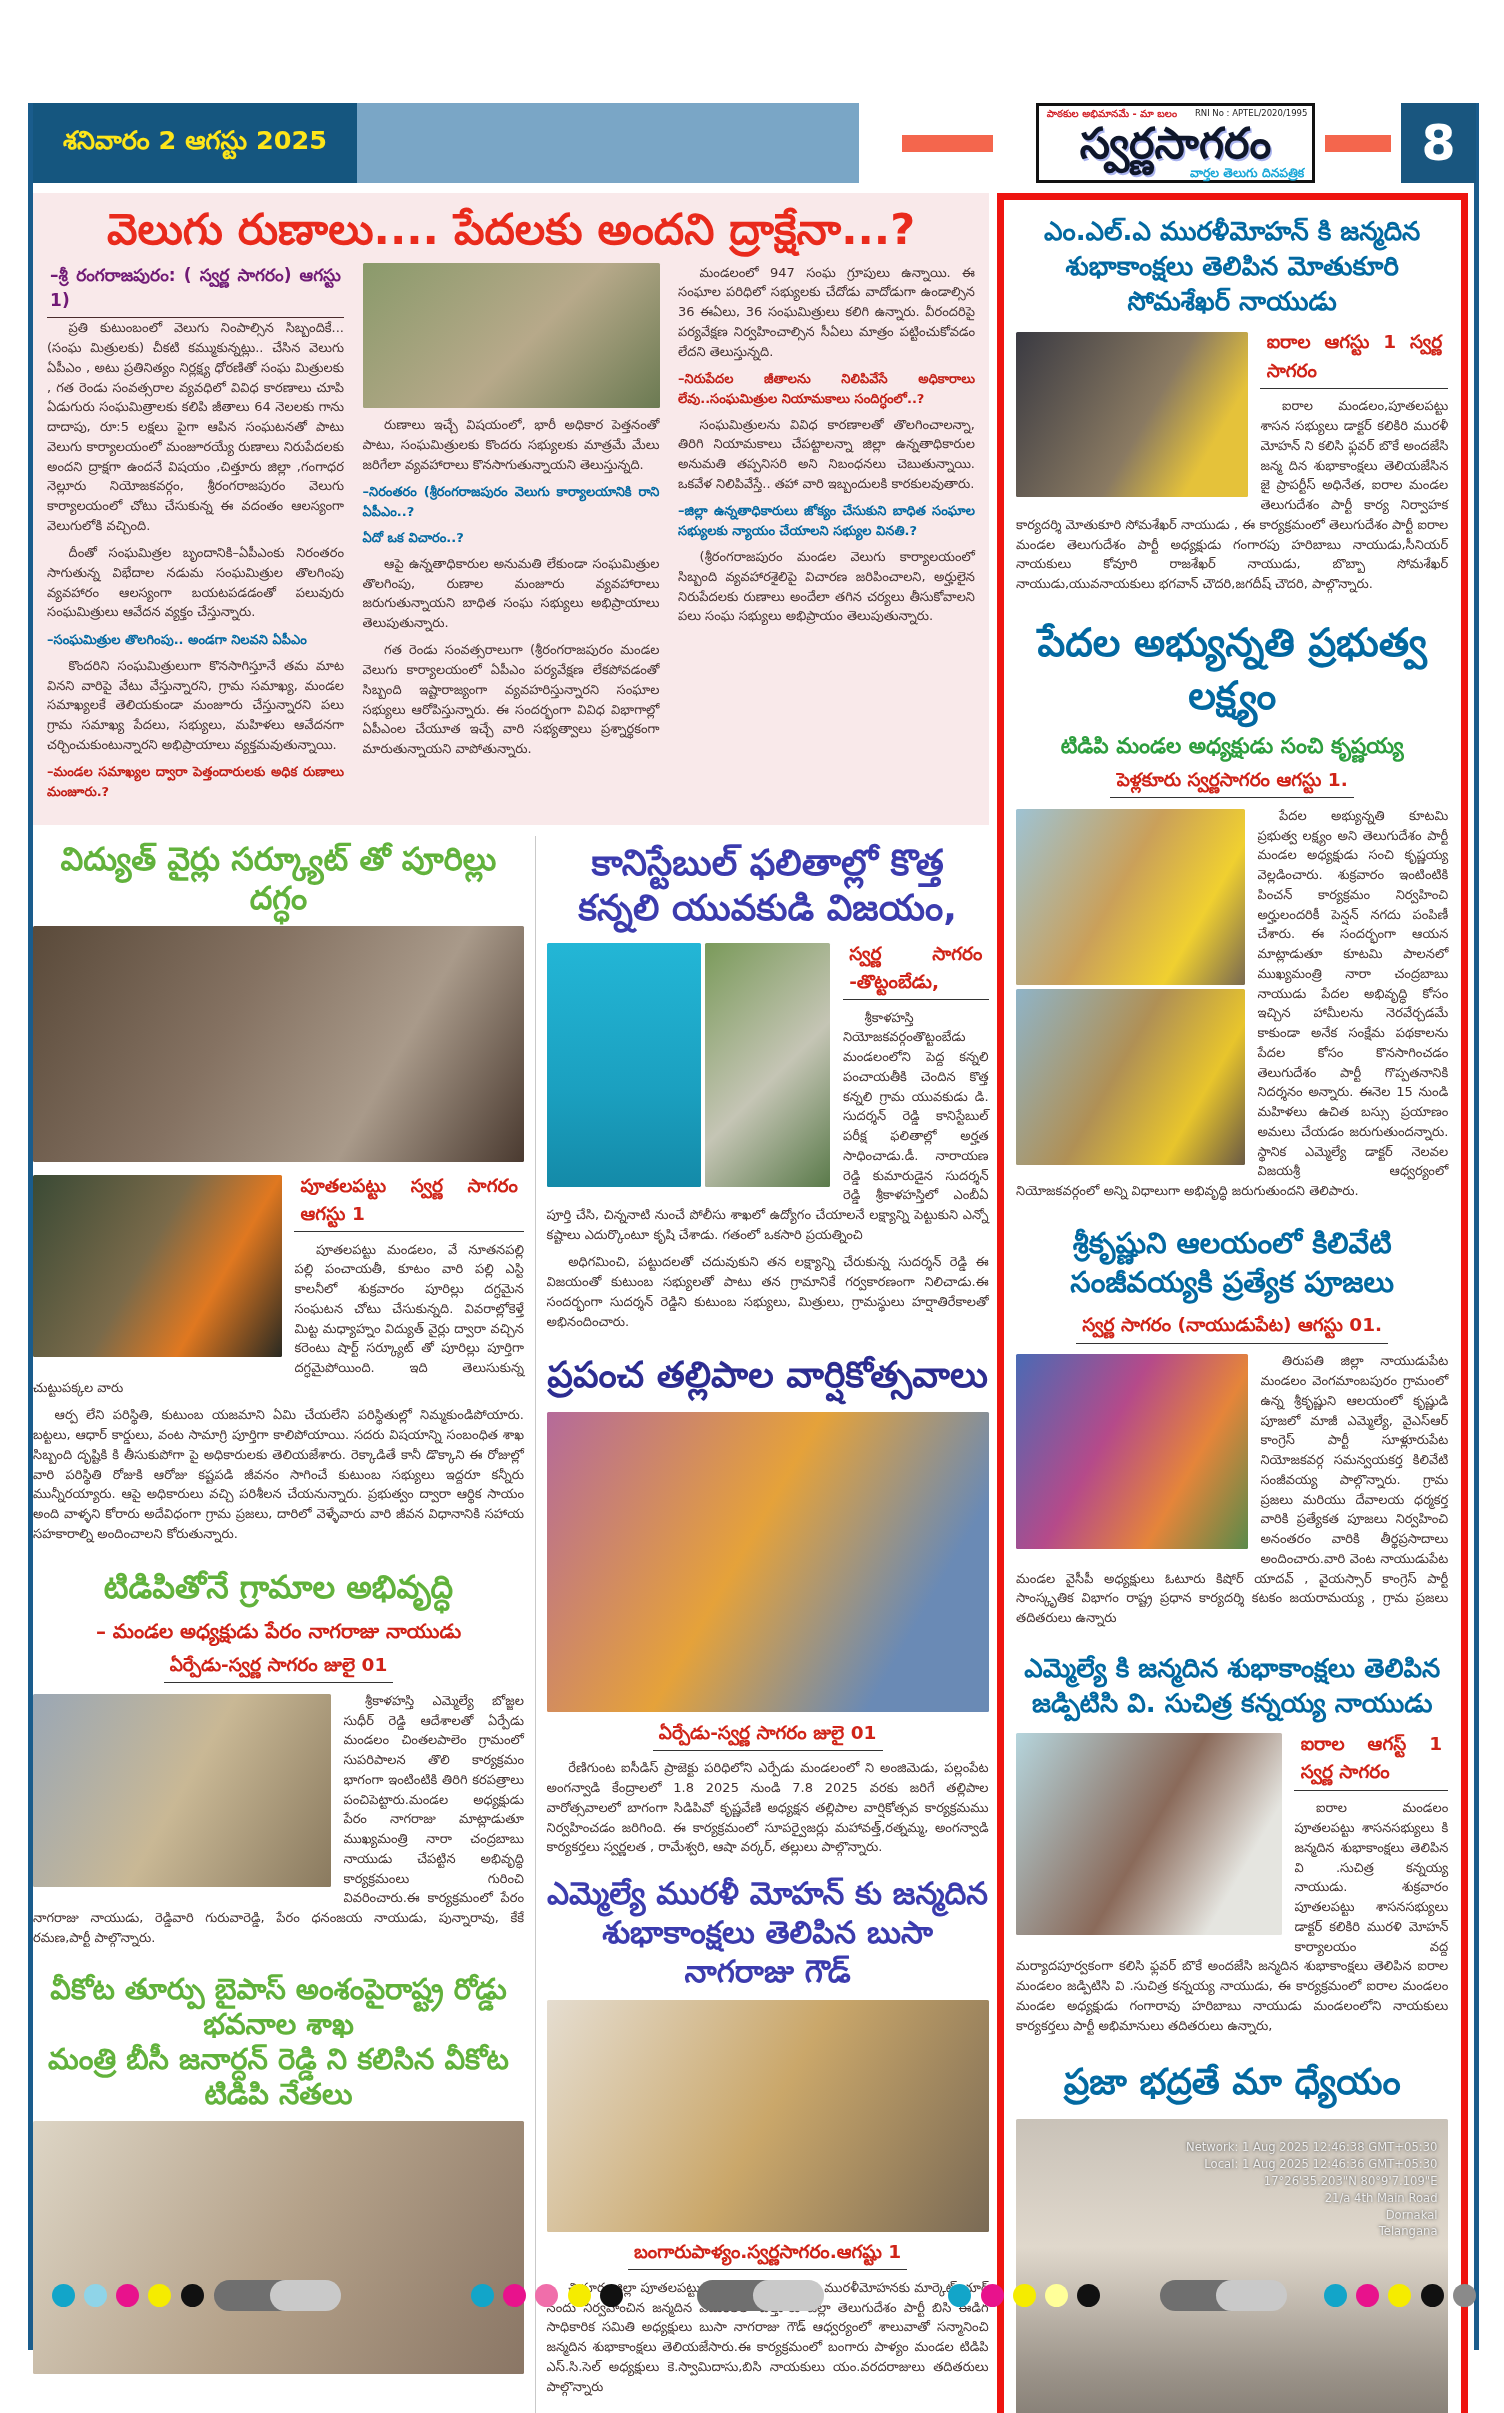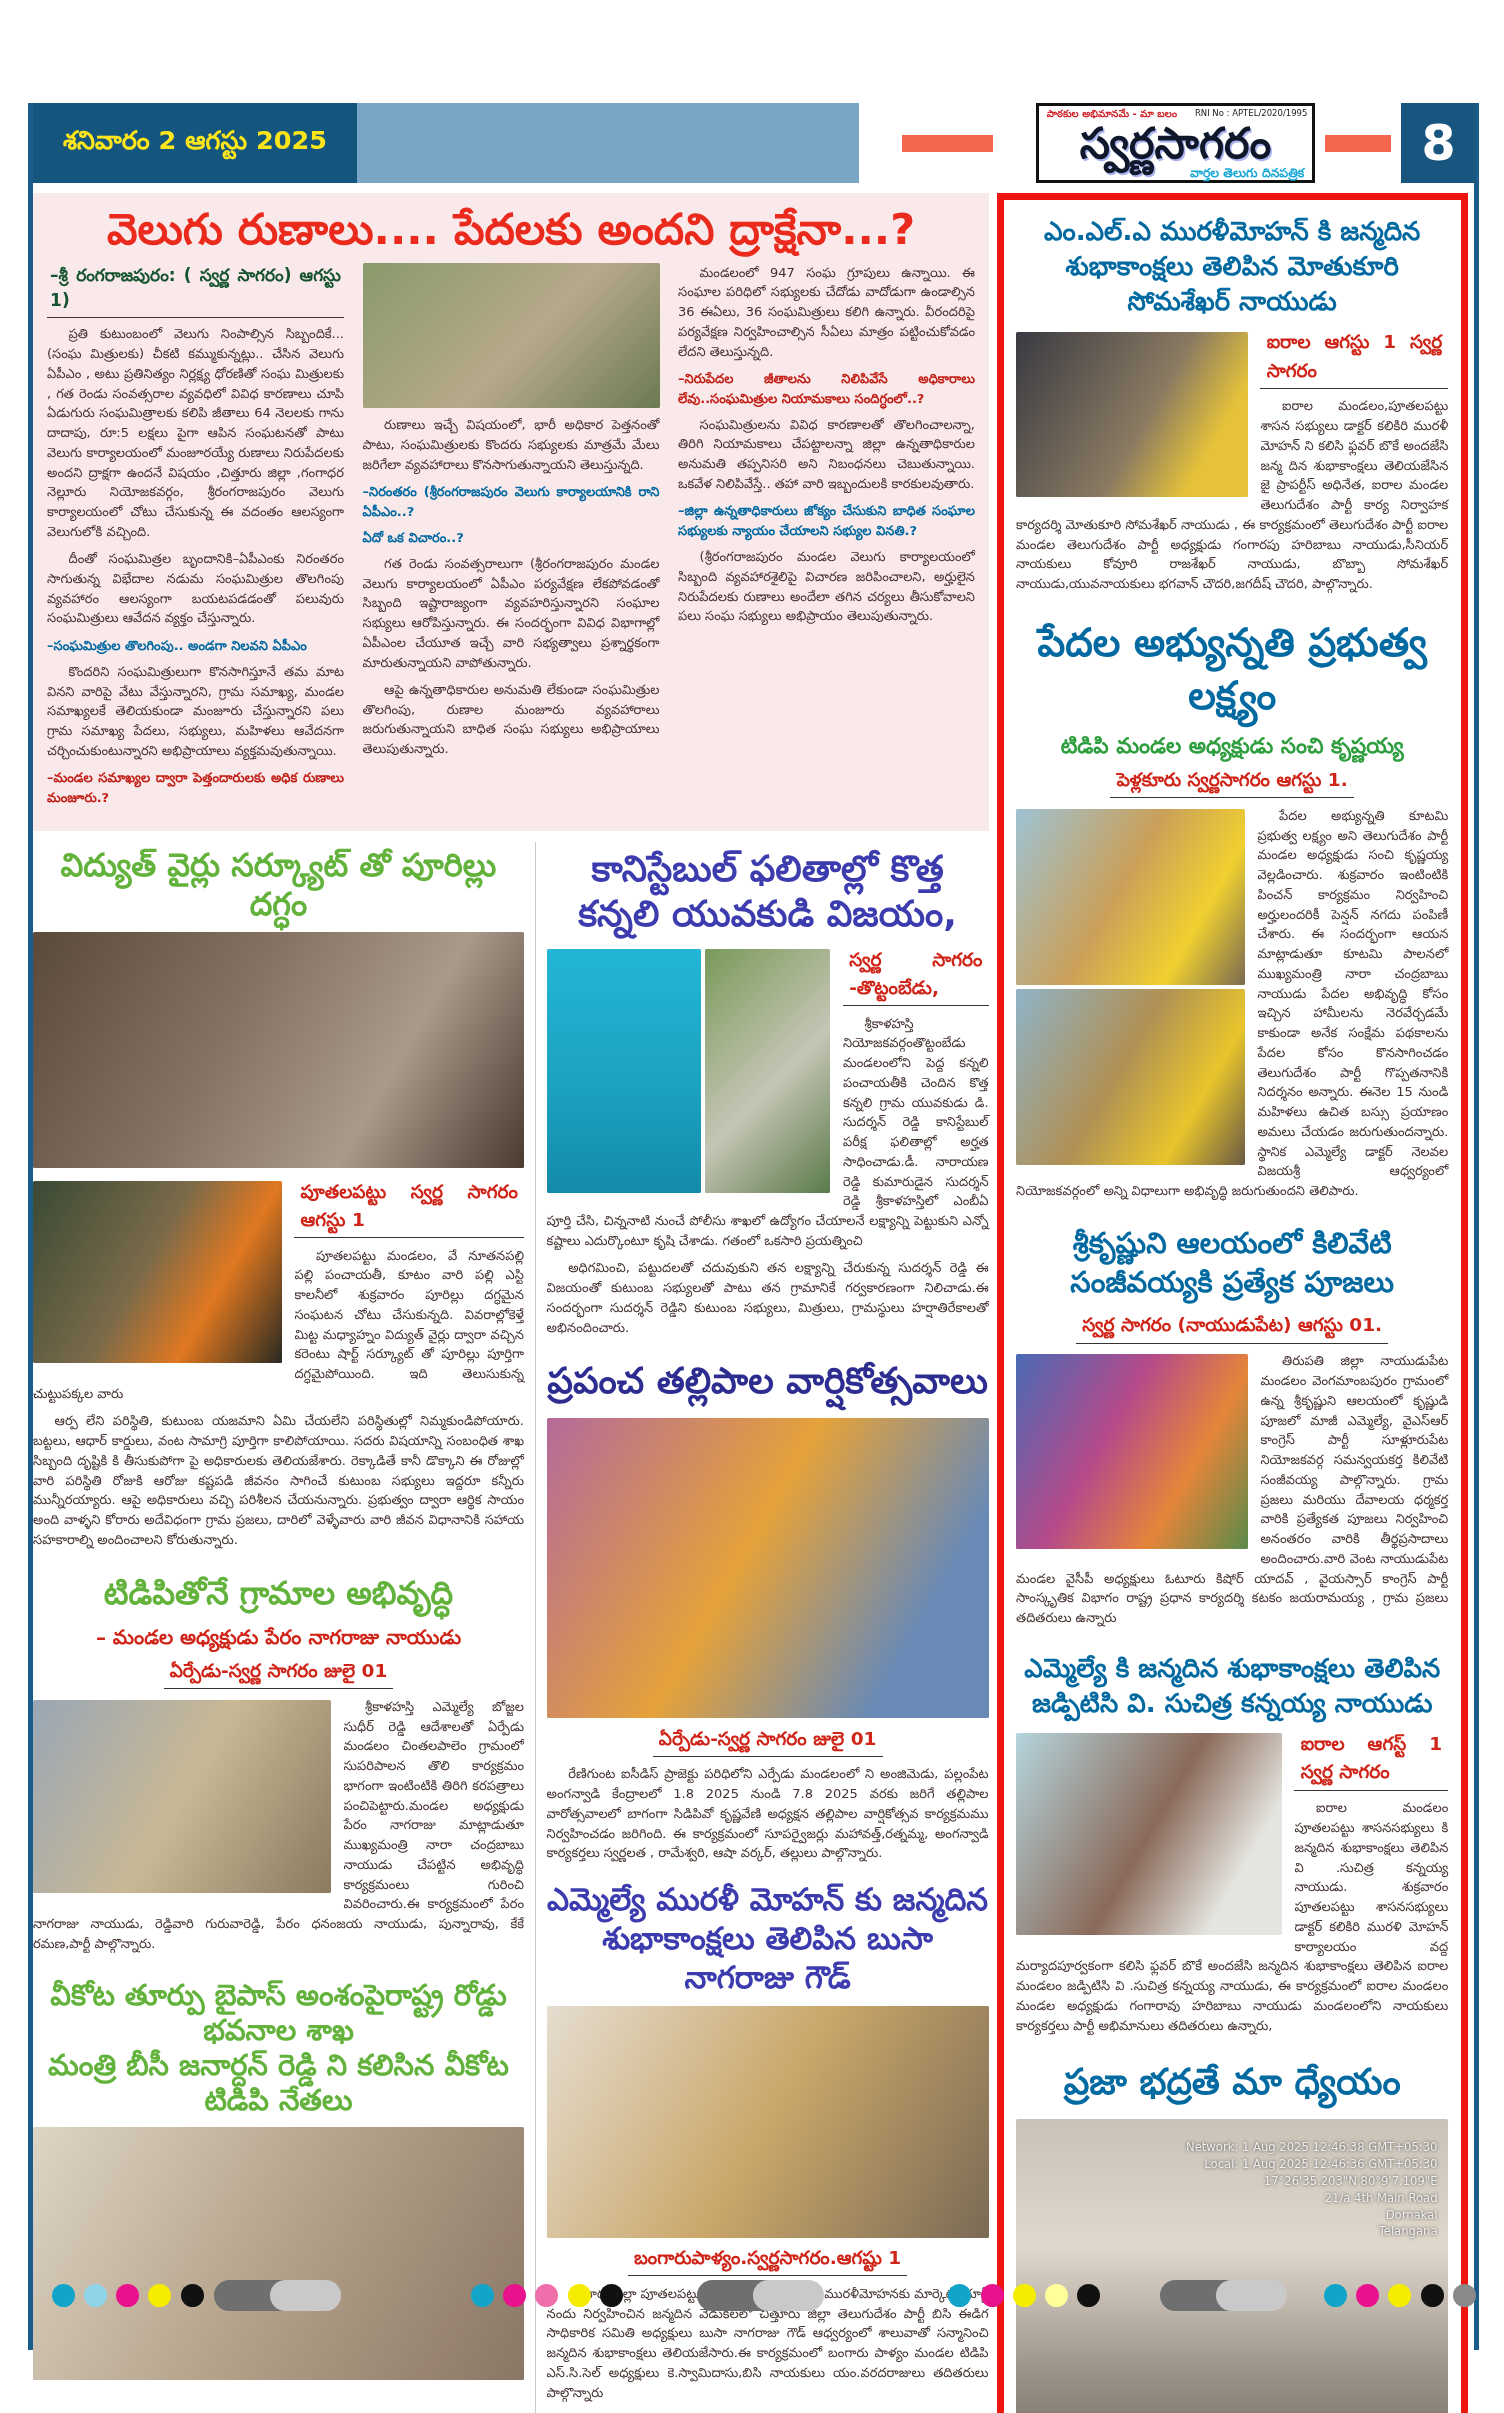--- a/index.html
+++ b/index.html
@@ -29,21 +29,21 @@
   
   .content{position:absolute;top:193px;left:33px;width:1443px;display:flex;gap:7.7px;align-items:flex-start;}
   .left-wrap{width:956px;}
   .right-col{width:471px;box-sizing:border-box;border:7.7px solid #ee1410;background:#fff;padding:10.8px 12.4px;}
 
   
   .lead{background:#f9e9ea;padding:9.3px 14px 17px;box-sizing:border-box;}
   .lead-headline{color:#e92a1c;font-size:43px;font-weight:bold;text-align:center;line-height:1.15;margin:3.1px 0 7.7px;}
   .lead-cols{display:flex;gap:18.5px;}
   .lead-col{flex:1;font-size:13px;line-height:1.52;text-align:justify;}
-  .lead-dateline{display:table;margin:0 auto 6px;color:#14532d;font-weight:bold;font-size:17px;
+  .lead-dateline{display:table;margin:0 auto 0;color:#701a75;font-weight:bold;font-size:17px;
                  border-bottom:1.5px solid #4a2c2c;padding:0 3.1px 3.1px;}
   p.b{margin:0 0 7.7px;text-indent:21.6px;}
   .sub{font-weight:bold;color:#0369a1;margin:1.5px 0 6.2px;}
   .sub.red{color:#c22017;}
 
   .photo{border-radius:1.5px;}
   .lead-building{width:100%;height:145px;background:linear-gradient(135deg,#8a9a6b,#b7a98a 55%,#6b7a52);margin-bottom:7.7px;}
 
   
   .below{display:flex;margin-top:10.8px;}
@@ -138,22 +138,22 @@
             <p class="b">దీంతో సంఘమిత్రల బృందానికి–ఏపీఎంకు నిరంతరం సాగుతున్న విభేదాల నడుమ సంఘమిత్రుల తొలగింపు వ్యవహారం ఆలస్యంగా బయటపడడంతో పలువురు సంఘమిత్రులు ఆవేదన వ్యక్తం చేస్తున్నారు.</p>
             <div class="sub">–సంఘమిత్రుల తొలగింపు.. అండగా నిలవని ఏపీఎం</div>
             <p class="b">కొందరిని సంఘమిత్రులుగా కొనసాగిస్తూనే తమ మాట వినని వారిపై వేటు వేస్తున్నారని, గ్రామ సమాఖ్య, మండల సమాఖ్యలకే తెలియకుండా మంజూరు చేస్తున్నారని పలు గ్రామ సమాఖ్య పేదలు, సభ్యులు, మహిళలు ఆవేదనగా చర్చించుకుంటున్నారని అభిప్రాయాలు వ్యక్తమవుతున్నాయి.</p>
             <div class="sub red">–మండల సమాఖ్యల ద్వారా పెత్తందారులకు అధిక రుణాలు మంజూరు.?</div>
           </div>
           <div class="lead-col">
             <div class="photo lead-building"></div>
             <p class="b">రుణాలు ఇచ్చే విషయంలో, భారీ అధికార పెత్తనంతో పాటు, సంఘమిత్రులకు కొందరు సభ్యులకు మాత్రమే మేలు జరిగేలా వ్యవహారాలు కొనసాగుతున్నాయని తెలుస్తున్నది.</p>
             <div class="sub">–నిరంతరం (శ్రీరంగరాజపురం వెలుగు కార్యాలయానికి రాని ఏపీఎం..?</div>
             <div class="sub">ఏదో ఒక విచారం..?</div>
+            <p class="b">ఆపై ఉన్నతాధికారుల అనుమతి లేకుండా సంఘమిత్రుల తొలగింపు, రుణాల మంజూరు వ్యవహారాలు జరుగుతున్నాయని బాధిత సంఘ సభ్యులు అభిప్రాయాలు తెలుపుతున్నారు.</p>
             <p class="b">గత రెండు సంవత్సరాలుగా (శ్రీరంగరాజపురం మండల వెలుగు కార్యాలయంలో ఏపీఎం పర్యవేక్షణ లేకపోవడంతో సిబ్బంది ఇష్టారాజ్యంగా వ్యవహరిస్తున్నారని సంఘాల సభ్యులు ఆరోపిస్తున్నారు. ఈ సందర్భంగా వివిధ విభాగాల్లో ఏపీఎంల చేయూత ఇచ్చే వారి సభ్యత్వాలు ప్రశ్నార్థకంగా మారుతున్నాయని వాపోతున్నారు.</p>
-            <p class="b">ఆపై ఉన్నతాధికారుల అనుమతి లేకుండా సంఘమిత్రుల తొలగింపు, రుణాల మంజూరు వ్యవహారాలు జరుగుతున్నాయని బాధిత సంఘ సభ్యులు అభిప్రాయాలు తెలుపుతున్నారు.</p>
           </div>
           <div class="lead-col">
             <p class="b">మండలంలో 947 సంఘ గ్రూపులు ఉన్నాయి. ఈ సంఘాల పరిధిలో సభ్యులకు చేదోడు వాదోడుగా ఉండాల్సిన 36 ఈఏలు, 36 సంఘమిత్రులు కలిగి ఉన్నారు. వీరందరిపై పర్యవేక్షణ నిర్వహించాల్సిన సీఏలు మాత్రం పట్టించుకోవడం లేదని తెలుస్తున్నది.</p>
             <div class="sub red">–నిరుపేదల జీతాలను నిలిపివేసే అధికారాలు లేవు..సంఘమిత్రుల నియామకాలు సందిగ్ధంలో..?</div>
             <p class="b">సంఘమిత్రులను వివిధ కారణాలతో తొలగించాలన్నా, తిరిగి నియామకాలు చేపట్టాలన్నా జిల్లా ఉన్నతాధికారుల అనుమతి తప్పనిసరి అని నిబంధనలు చెబుతున్నాయి. ఒకవేళ నిలిపివేస్తే.. తహా వారి ఇబ్బందులకి కారకులవుతారు.</p>
             <div class="sub">–జిల్లా ఉన్నతాధికారులు జోక్యం చేసుకుని బాధిత సంఘాల సభ్యులకు న్యాయం చేయాలని సభ్యుల వినతి.?</div>
             <p class="b">(శ్రీరంగరాజపురం మండల వెలుగు కార్యాలయంలో సిబ్బంది వ్యవహారశైలిపై విచారణ జరిపించాలని, అర్హులైన నిరుపేదలకు రుణాలు అందేలా తగిన చర్యలు తీసుకోవాలని పలు సంఘ సభ్యులు అభిప్రాయం తెలుపుతున్నారు.</p>
           </div>
         </div>
       </div>

